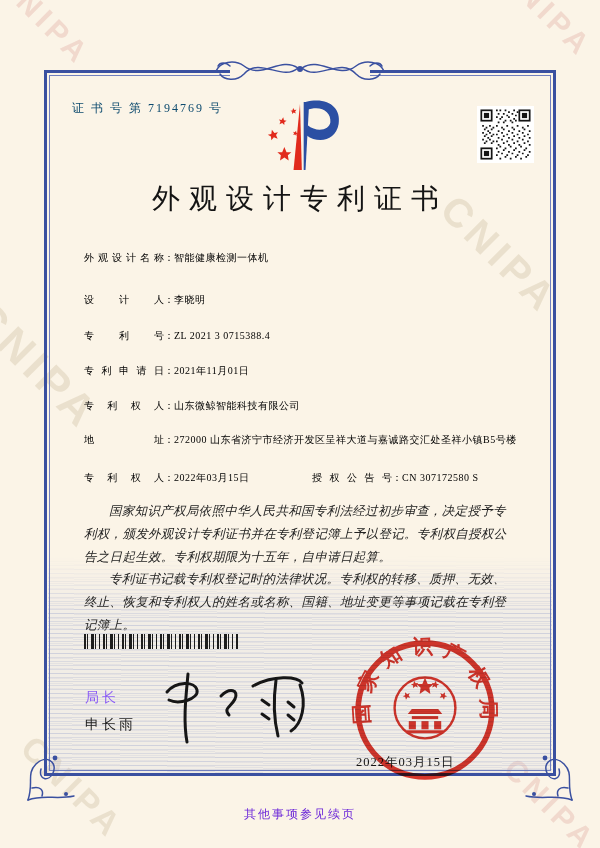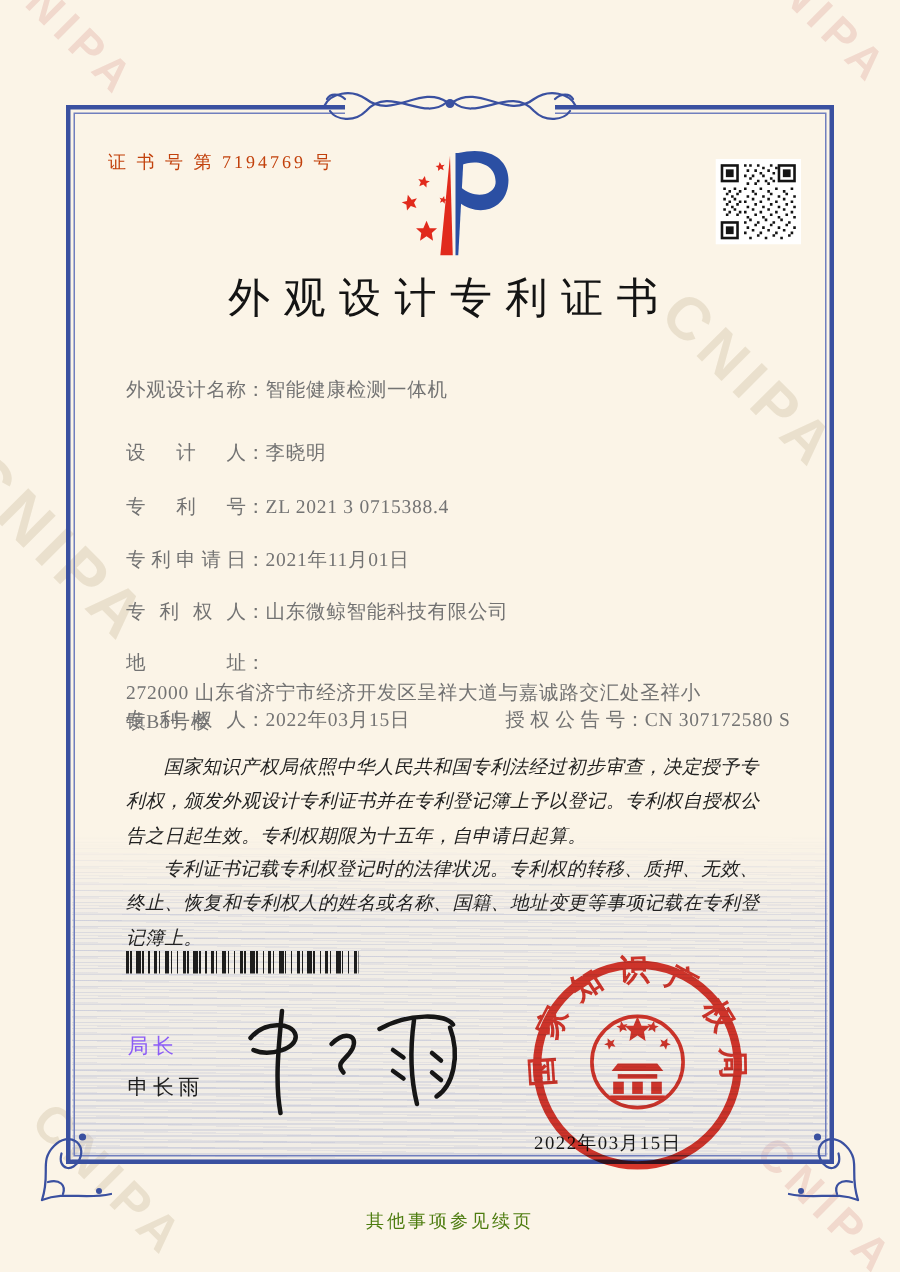--- a/index.html
+++ b/index.html
@@ -18,26 +18,26 @@
        rgba(198,204,228,0.18);
      -webkit-mask-image:linear-gradient(180deg,transparent 0,#000 26%);
      mask-image:linear-gradient(180deg,transparent 0,#000 26%);}
   
   .frame{position:absolute;left:44px;top:70px;right:44px;bottom:72px;
          border:3px solid var(--border,#3a50a0);z-index:2;}
   .frame-inner{position:absolute;inset:2px;border:1px solid #717fbe;}
   .flourish{position:absolute;z-index:3;}
   
   .abs{position:absolute;z-index:4;}
-  .cert-no{left:72px;top:100px;font-size:12px;letter-spacing:2px;color:#c2410c;}
+  .cert-no{left:72px;top:100px;font-size:12px;letter-spacing:2px;color:#0c4a6e;}
   .logo{left:254px;top:96px;width:92px;height:82px;}
   .qr{left:477px;top:106px;width:57px;height:57px;}
   .title{left:0;right:0;top:180px;text-align:center;font-size:28px;font-weight:normal;
          letter-spacing:9px;color:#141414;}
-  .field-row{left:84px;right:70px;font-size:13px;line-height:1.5;color:#737373;}
+  .field-row{left:84px;right:70px;font-size:10px;line-height:1.5;color:#000000;}
   .f-label{display:inline-block;width:80px;text-align:justify;text-align-last:justify;
            vertical-align:top;}
   .f-colon{vertical-align:top;}
   .f-value{display:inline-block;max-width:388px;vertical-align:top;letter-spacing:.5px;}
   .f-pair2{margin-left:60px;}
   .paras{left:84px;right:84px;top:500px;font-size:12.5px;line-height:1.82;
          font-style:italic;color:#222;}
   .paras p{margin:0;text-indent:2em;letter-spacing:.3px;}
   .barcode{left:84px;top:634px;width:155px;height:15px;
      background:repeating-linear-gradient(90deg,
@@ -51,21 +51,21 @@
   .seal{left:349px;top:634px;width:152px;height:152px;z-index:5;
         mix-blend-mode:multiply;opacity:.93;}
   .seal-stroke{stroke:var(--seal-red,#d7281e);}
   .seal-fill path,.seal-fill rect,.seal-fill use{fill:var(--seal-red,#d7281e);}
   .seal-text{fill:var(--seal-red,#d7281e);font-size:20px;font-weight:bold;
              font-family:"Liberation Serif",serif;}
   .seal-date{left:356px;top:754px;font-size:12.5px;letter-spacing:1px;color:#161616;z-index:4;}
   .page-indicator{left:0;right:0;top:760px;text-align:center;font-size:10.5px;
                   letter-spacing:1px;color:#333;}
   .footer-note{left:0;right:0;top:806px;text-align:center;font-size:12px;
-               letter-spacing:2px;color:#4d7c0f;}
+               letter-spacing:2px;color:#6d28d9;}
   .logo-red{fill:var(--logo-red,#e12a1c);}
   .logo-blue{fill:var(--logo-blue,#2b4fa3);}
   .orn{fill:none;stroke:var(--border,#3a50a0);stroke-width:1.5;stroke-linecap:round;}
 </style>
 </head>
 <body>
 
 <svg width="0" height="0" style="position:absolute">
   <defs>
     <path id="star" d="M0,-10 L2.94,-3.09 L9.51,-3.09 L4.76,1.18 L5.88,8.09 L0,4 L-5.88,8.09 L-4.76,1.18 L-9.51,-3.09 L-2.94,-3.09 Z"></path>

